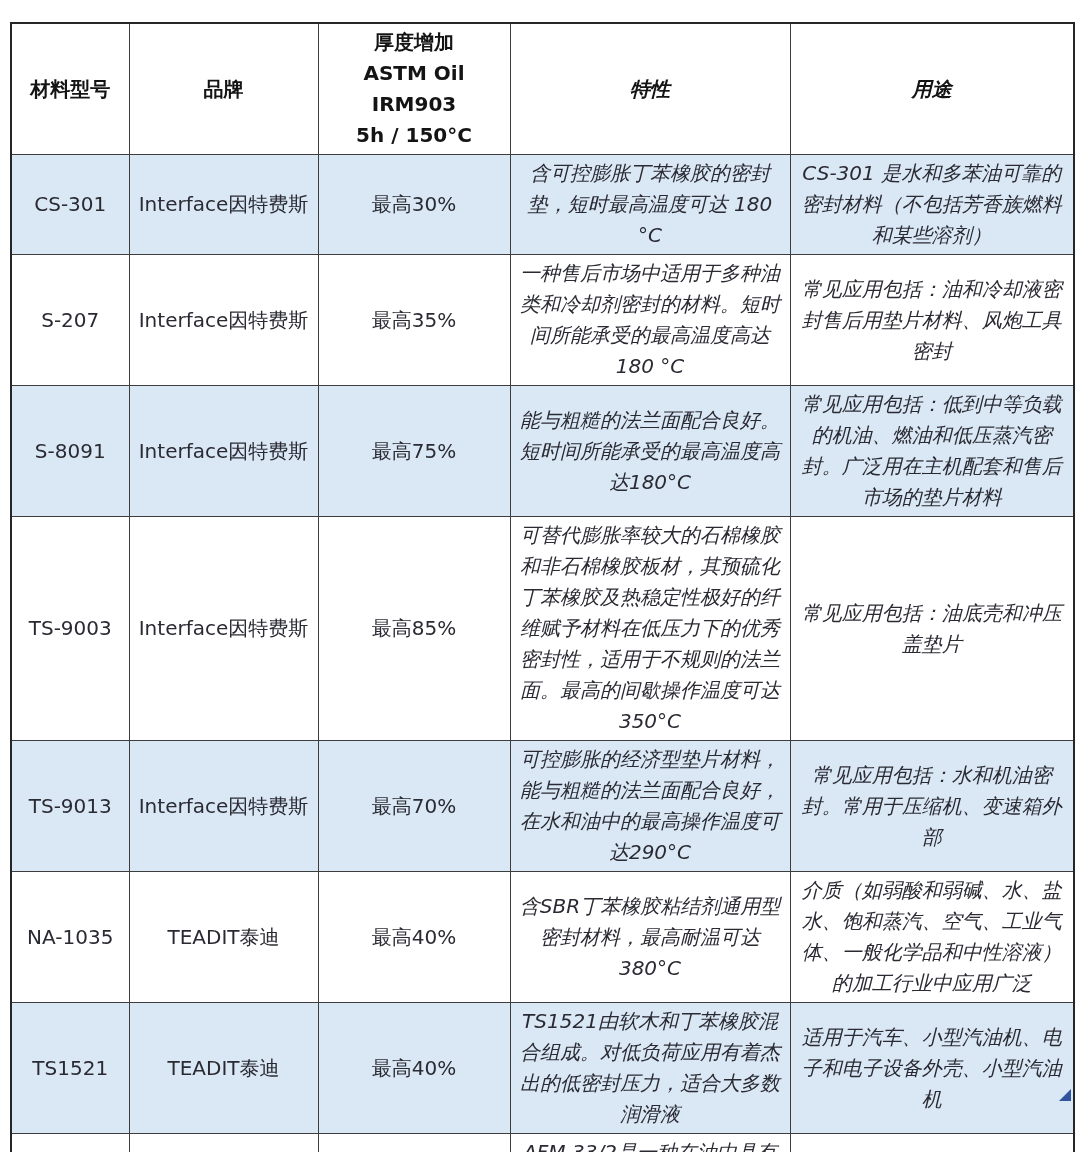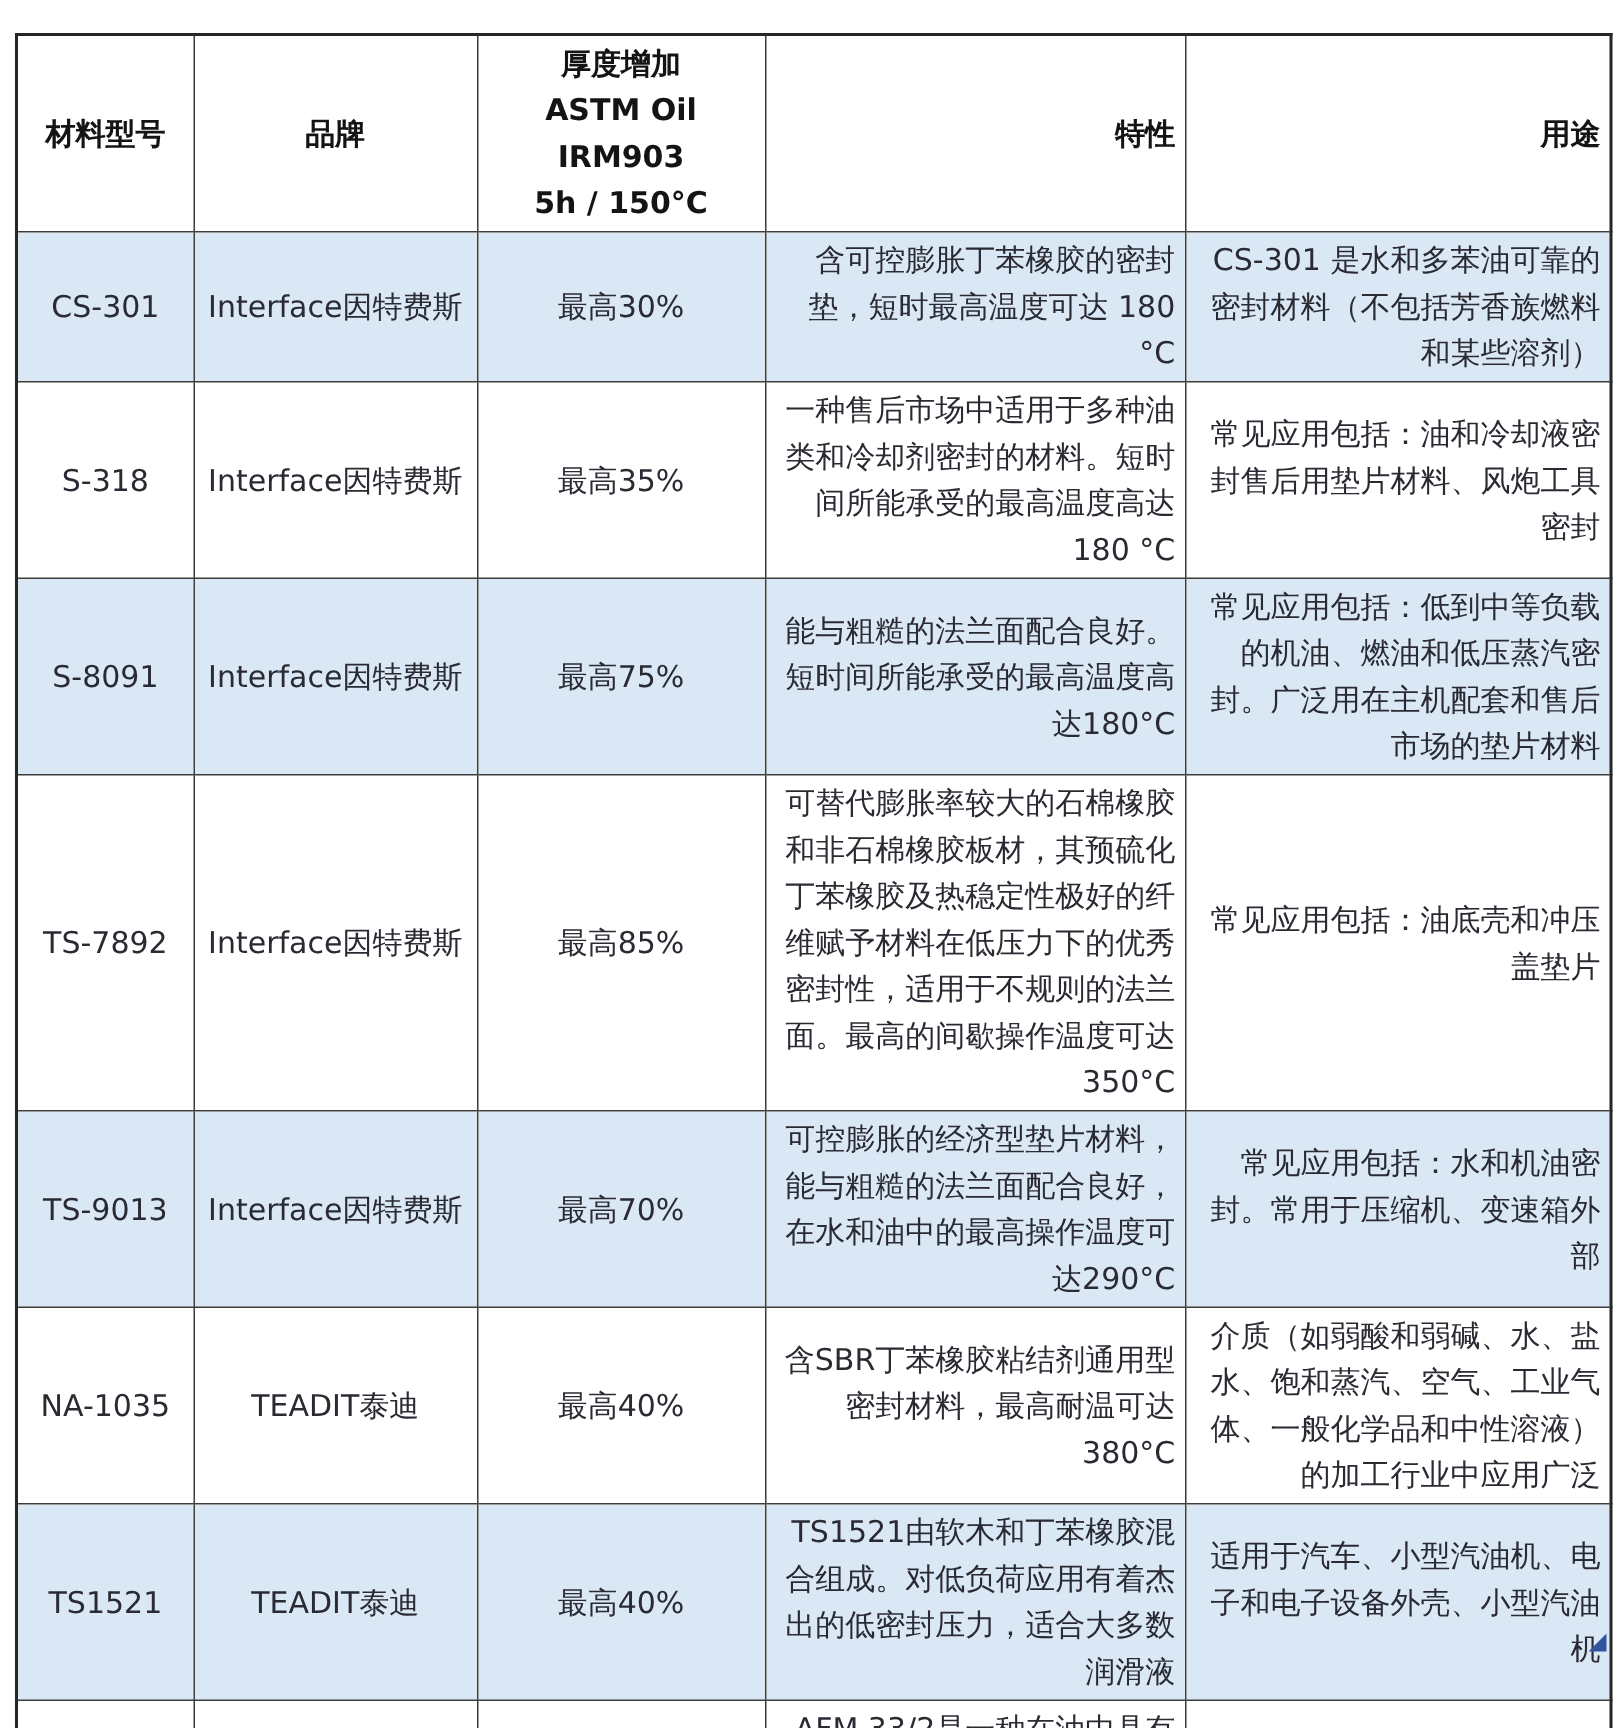--- a/index.html
+++ b/index.html
@@ -38,21 +38,21 @@
     vertical-align: middle;
     padding: 3px 6px;
     overflow: hidden;
   }
   th {
     font-weight: bold;
     color: #141414;
     height: 89px;
   }
   .c-center { text-align: center; }
-  .c-left   { text-align: right; }
+  .c-left   { text-align: center; font-style: italic; }
   th.pre { white-space: pre-line; }
   tbody tr.alt td { background: #dae8f5; }
   
   tbody tr:nth-child(1) td { height: 89px; }
   tbody tr:nth-child(2) td { height: 89px; }
   tbody tr:nth-child(3) td { height: 116px; }
   tbody tr:nth-child(4) td { height: 188px; }
   tbody tr:nth-child(5) td { height: 118px; }
   tbody tr:nth-child(6) td { height: 120px; }
   tbody tr:nth-child(7) td { height: 91px; }
@@ -92,35 +92,35 @@
     </thead>
     <tbody id="table-body">
         <tr class="alt">
     <td class="c-center">CS-301</td>
     <td class="c-center">Interface因特费斯</td>
     <td class="c-center">最高30%</td>
     <td class="c-left">含可控膨胀丁苯橡胶的密封垫，短时最高温度可达 180 °C</td>
     <td class="c-left">CS-301 是水和多苯油可靠的密封材料（不包括芳香族燃料和某些溶剂）</td>
   </tr>
         <tr>
-    <td class="c-center">S-318</td>
+    <td class="c-center">S-207</td>
     <td class="c-center">Interface因特费斯</td>
     <td class="c-center">最高35%</td>
     <td class="c-left">一种售后市场中适用于多种油类和冷却剂密封的材料。短时间所能承受的最高温度高达 180 °C</td>
     <td class="c-left">常见应用包括：油和冷却液密封售后用垫片材料、风炮工具密封</td>
   </tr>
         <tr class="alt">
     <td class="c-center">S-8091</td>
     <td class="c-center">Interface因特费斯</td>
     <td class="c-center">最高75%</td>
     <td class="c-left">能与粗糙的法兰面配合良好。短时间所能承受的最高温度高达180°C</td>
     <td class="c-left">常见应用包括：低到中等负载的机油、燃油和低压蒸汽密封。广泛用在主机配套和售后市场的垫片材料</td>
   </tr>
         <tr>
-    <td class="c-center">TS-7892</td>
+    <td class="c-center">TS-9003</td>
     <td class="c-center">Interface因特费斯</td>
     <td class="c-center">最高85%</td>
     <td class="c-left"> 可替代膨胀率较大的石棉橡胶和非石棉橡胶板材，其预硫化丁苯橡胶及热稳定性极好的纤维赋予材料在低压力下的优秀密封性，适用于不规则的法兰面。最高的间歇操作温度可达350°C</td>
     <td class="c-left">常见应用包括：油底壳和冲压盖垫片</td>
   </tr>
         <tr class="alt">
     <td class="c-center">TS-9013</td>
     <td class="c-center">Interface因特费斯</td>
     <td class="c-center">最高70%</td>
     <td class="c-left">可控膨胀的经济型垫片材料，能与粗糙的法兰面配合良好，在水和油中的最高操作温度可达290°C</td>

